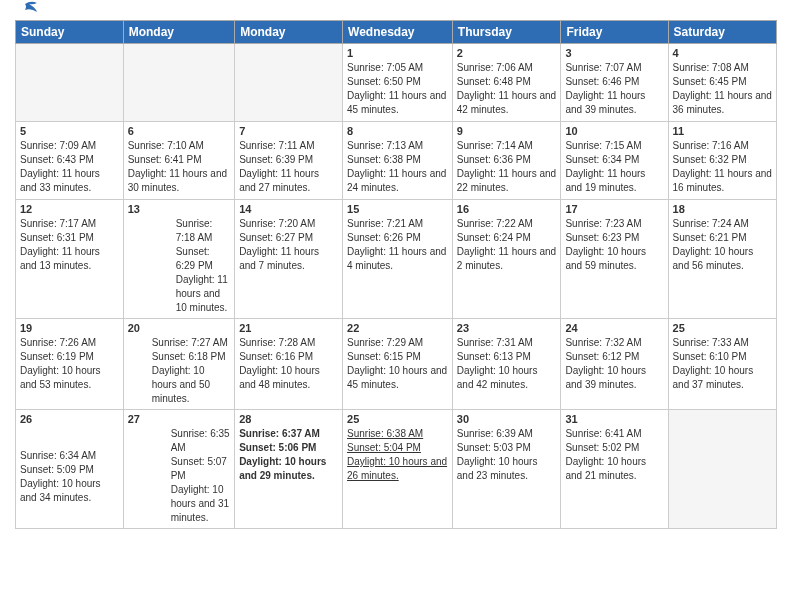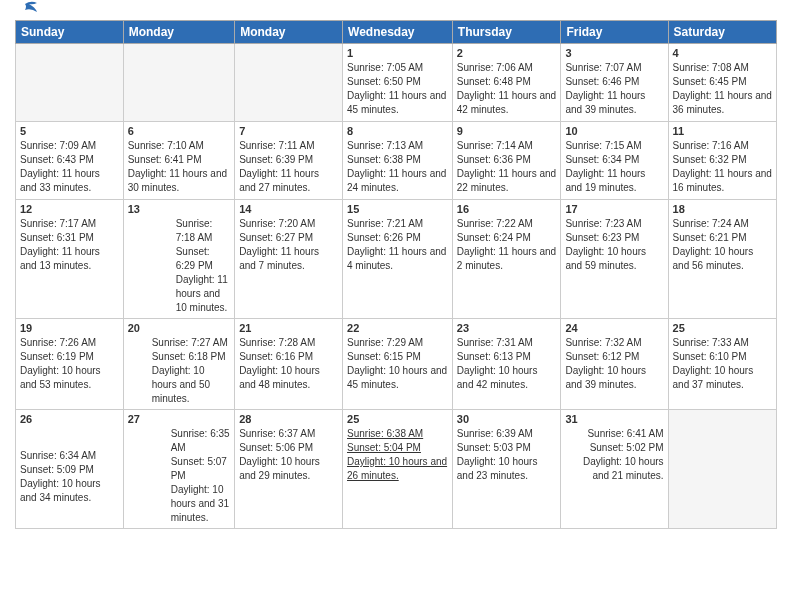--- a/index.html
+++ b/index.html
@@ -221,39 +221,39 @@
 Daylight: 10 hours and 34 minutes.</div>
           </td>
           <td>
             <span class="day-num">27</span>
             <div class="day-info" style="white-space: pre-line; margin-left: 43px;">Sunrise: 6:35 AM
 Sunset: 5:07 PM
 Daylight: 10 hours and 31 minutes.</div>
           </td>
           <td>
             <span class="day-num">28</span>
-            <div class="day-info" style="white-space: pre-line;">Sunrise: 6:37 AM
+            <div class="day-info" style="white-space: pre-line; font-weight: bold;">Sunrise: 6:37 AM
 Sunset: 5:06 PM
 Daylight: 10 hours and 29 minutes.</div>
           </td>
           <td>
             <span class="day-num">25</span>
             <div class="day-info" style="white-space: pre-line; text-decoration: underline;">Sunrise: 6:38 AM
 Sunset: 5:04 PM
 Daylight: 10 hours and 26 minutes.</div>
           </td>
           <td>
             <span class="day-num">30</span>
             <div class="day-info" style="white-space: pre-line;">Sunrise: 6:39 AM
 Sunset: 5:03 PM
 Daylight: 10 hours and 23 minutes.</div>
           </td>
           <td>
             <span class="day-num">31</span>
-            <div class="day-info" style="white-space: pre-line; text-align: right;">Sunrise: 6:41 AM
+            <div class="day-info" style="white-space: pre-line;">Sunrise: 6:41 AM
 Sunset: 5:02 PM
 Daylight: 10 hours and 21 minutes.</div>
           </td>
           <td class="empty"></td>
         </tr>
       </tbody>
   </table>
 </div>
 
 </body></html>

